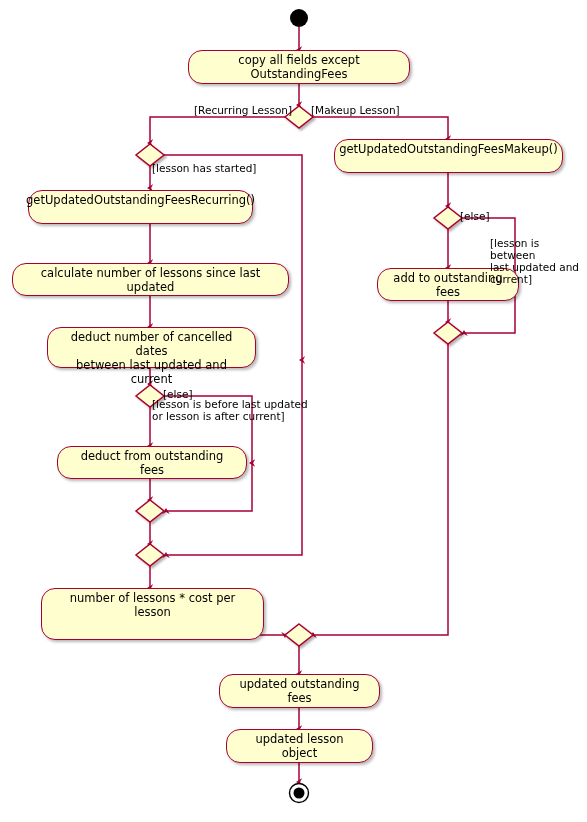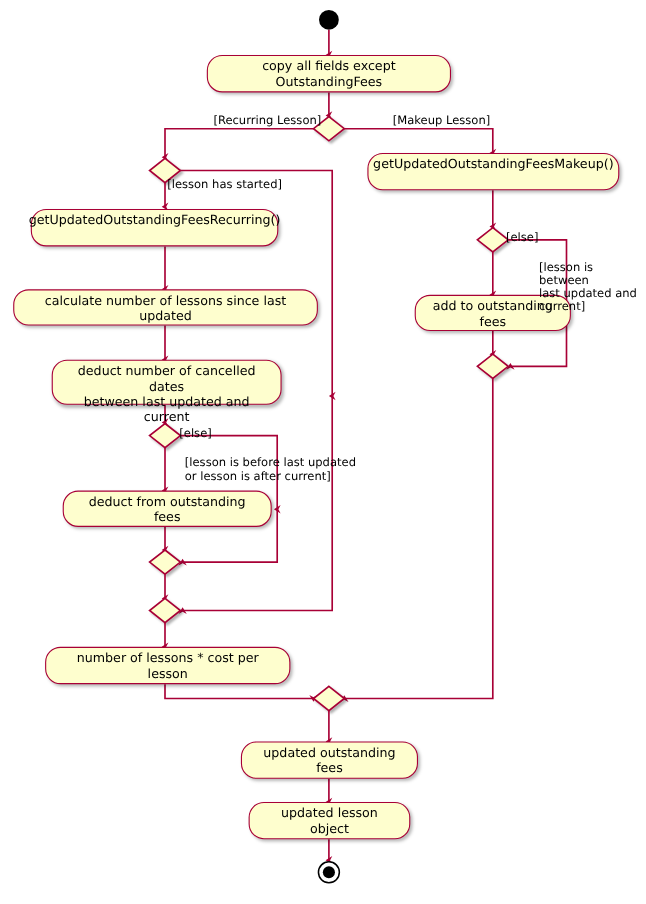--- a/index.html
+++ b/index.html
@@ -115,43 +115,43 @@
 
   <div class="node" style="left:47px;top:327px;width:209px;height:41px;">
     <span>deduct number of cancelled dates
 between last updated and current</span>
   </div>
 
   <div class="node" style="left:57px;top:446px;width:190px;height:33px;">
     <span>deduct from outstanding fees</span>
   </div>
 
-  <div class="node" style="left:41px;top:588px;width:223px;height:34px;">
+  <div class="node" style="left:41px;top:588px;width:223px;height:52px;">
     <span>number of lessons * cost per lesson</span>
   </div>
 
   <div class="node" style="left:334px;top:139px;width:229px;height:34px;">
     <span>getUpdatedOutstandingFeesMakeup()</span>
   </div>
 
   <div class="node" style="left:377px;top:268px;width:142px;height:33px;">
     <span>add to outstanding fees</span>
   </div>
 
   <div class="node" style="left:219px;top:674px;width:161px;height:34px;">
     <span>updated outstanding fees</span>
   </div>
 
   <div class="node" style="left:226px;top:729px;width:147px;height:34px;">
     <span>updated lesson object</span>
   </div>
 
   <div class="lbl" style="left:194px;top:104px;">[Recurring Lesson]</div>
-  <div class="lbl" style="left:311px;top:104px;margin-left:46px;">[Makeup Lesson]</div>
+  <div class="lbl" style="left:311px;top:104px;">[Makeup Lesson]</div>
   <div class="lbl" style="left:152px;top:162px;">[lesson has started]</div>
   <div class="lbl" style="left:163px;top:388px;">[else]</div>
-  <div class="lbl" style="left:152px;top:415px;padding-left:16px;">[lesson is before last updated
+  <div class="lbl" style="left:152px;top:398px;">[lesson is before last updated
 or lesson is after current]</div>
   <div class="lbl" style="left:460px;top:210px;">[else]</div>
   <div class="lbl" style="left:450px;top:237px;padding-left:40px;">[lesson is between
 last updated and current]</div>
 
 </div>
 
 </body></html>

